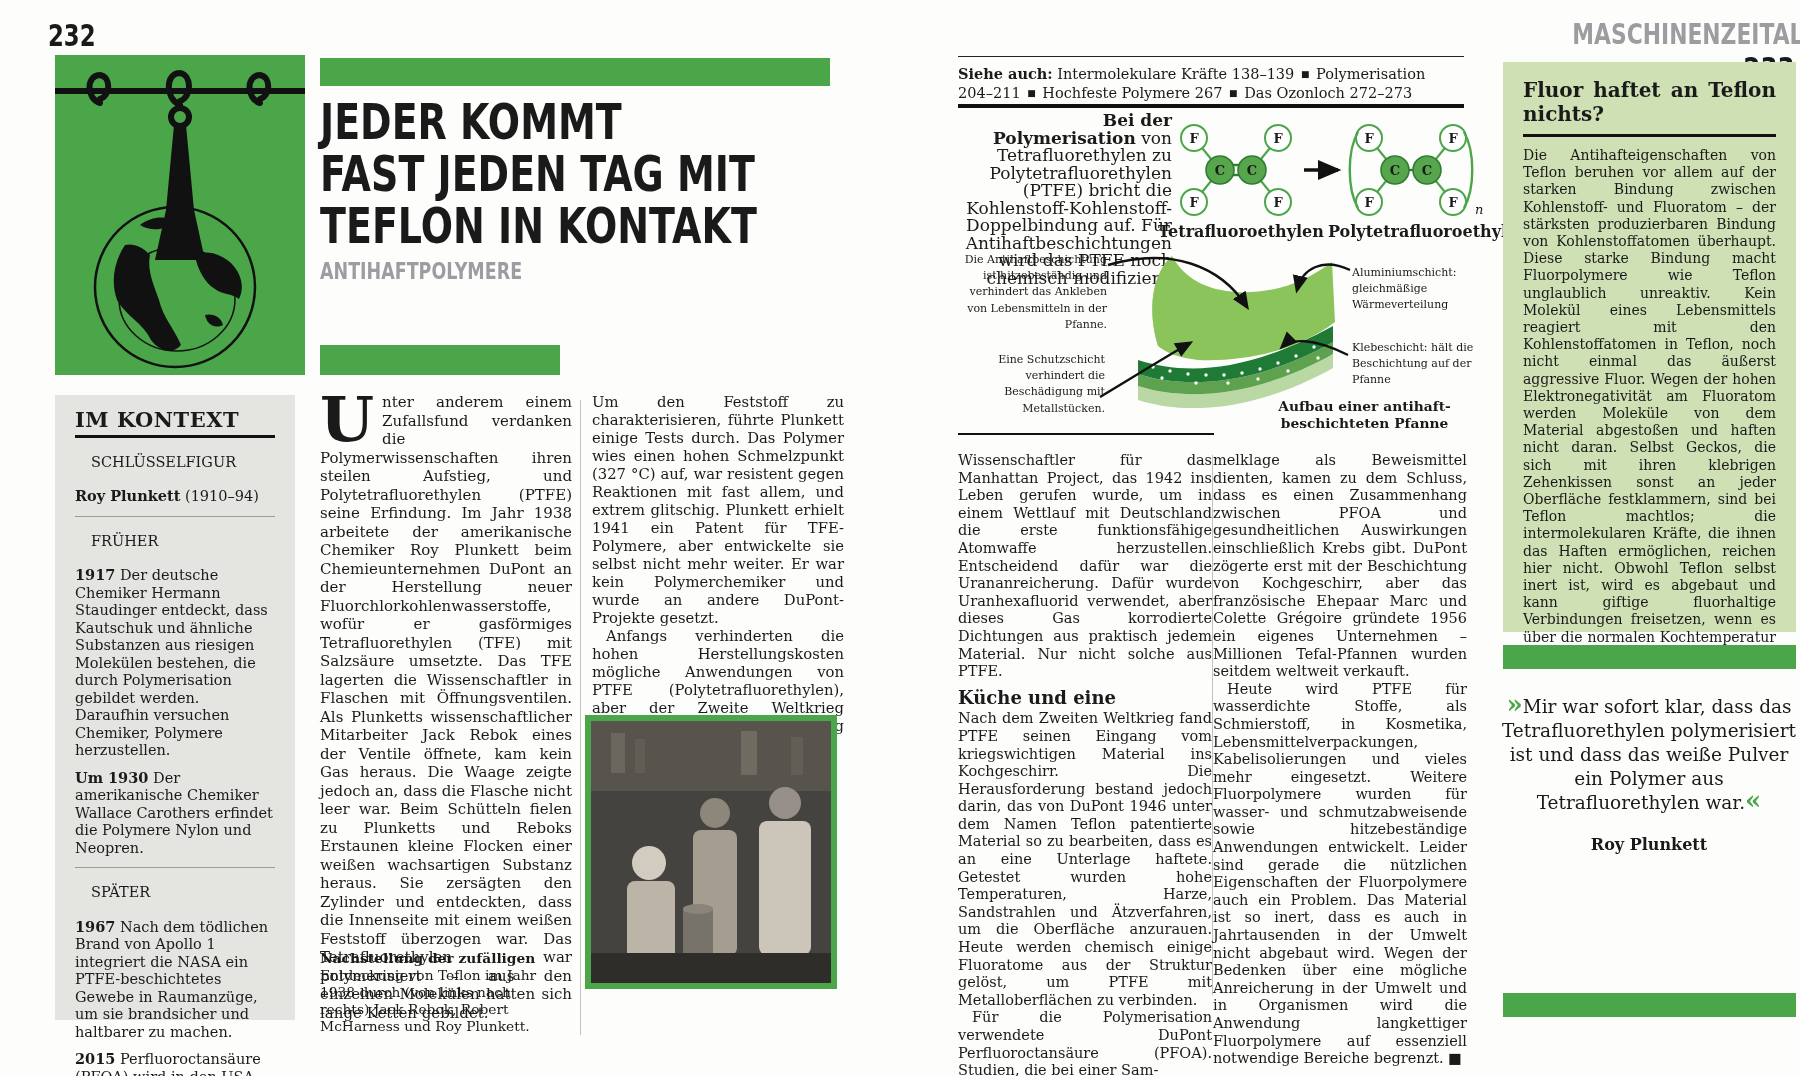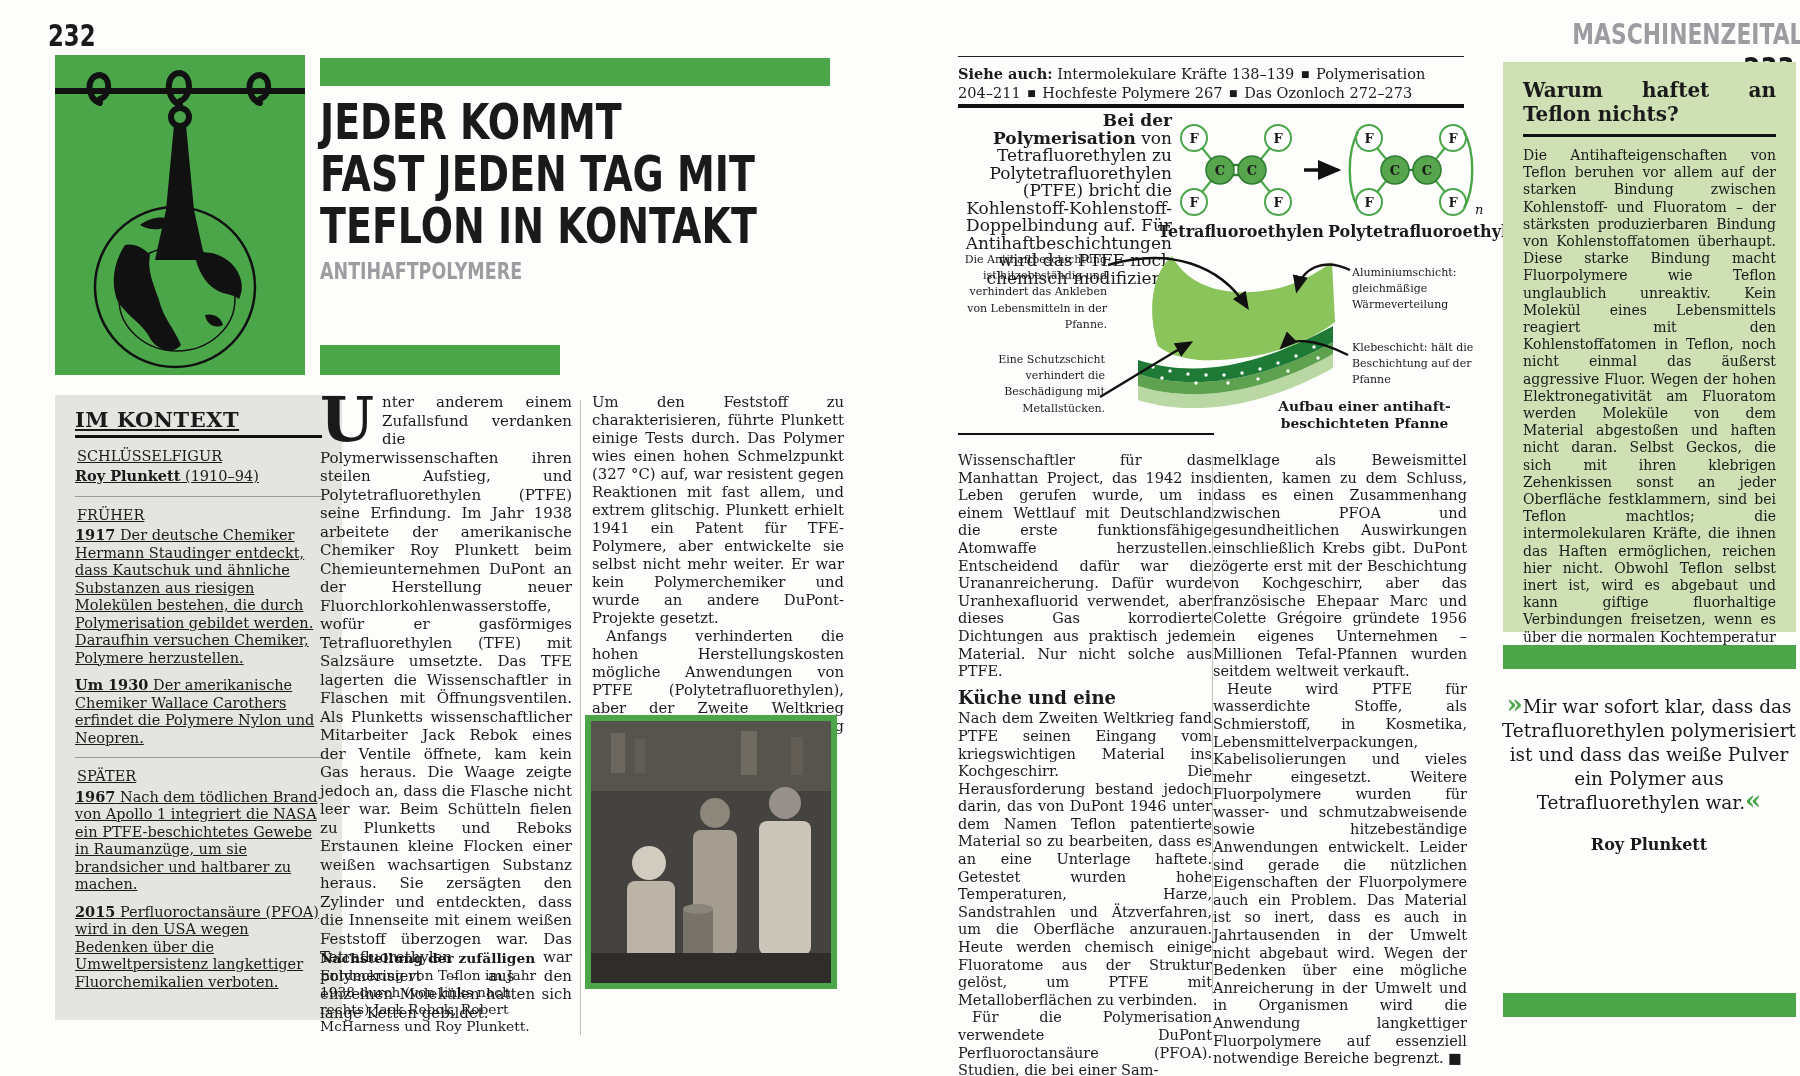--- a/index.html
+++ b/index.html
@@ -6,26 +6,26 @@
   #spread{position:relative;width:1800px;height:1076px;background:#fdfdfc;overflow:hidden;
           font-family:"DejaVu Serif","Liberation Serif",serif;color:#1a1a1a;}
   .abs{position:absolute;}
   .condensed{font-family:"DejaVu Sans","Liberation Sans",sans-serif;font-weight:bold;
              transform:scaleX(.76);transform-origin:left top;white-space:nowrap;}
   .pagenum{font-size:30px;letter-spacing:0;}
   .gray{color:#9b9da1;}
   .greenbar{background:#4ba64a;}
   
   .illus-box{left:55px;top:55px;width:250px;height:320px;background:#4ba64a;}
-  .kontext{left:55px;top:395px;width:287px;height:625px;background:#e4e4e1;box-sizing:border-box;
-           padding:16px 20px;font-size:14.5px;line-height:17.5px;text-decoration:underline;}
+  .kontext{left:55px;top:395px;width:240px;height:625px;background:#e4e4e1;box-sizing:border-box;
+           padding:16px 20px;font-size:14.5px;line-height:17.5px;}
   .kontext h2{margin:0 0 6px 0;font-size:21px;letter-spacing:.5px;}
   .k-rule{border:none;border-top:3px solid #111;margin:0 0 10px 0;}
   .k-thin{border:none;border-top:1px solid #9a9a96;margin:10px 0;}
-  .k-label{margin:2px;}
+  .k-label{margin:16px;}
   .k-entry{margin:0 0 9px 0;}
   .bar1{left:320px;top:58px;width:510px;height:28px;}
   .bar2{left:320px;top:345px;width:240px;height:30px;}
   .title{left:320px;top:96px;font-size:50px;line-height:52px;}
   .subtitle{left:320px;top:258px;font-size:23px;}
   .bodycol{font-size:15px;line-height:18.5px;text-align:justify;overflow-wrap:break-word;}
   .col-l1{left:320px;top:393px;width:252px;}
   .col-l2{left:592px;top:393px;width:252px;font-size:14.8px;line-height:18px;}
   .col-l2 .p2{text-indent:14px;margin-top:0;}
   .vrule{width:1px;background:#c2c2bf;}
@@ -275,21 +275,21 @@
     <p>Nach dem Zweiten Weltkrieg fand PTFE seinen Eingang vom kriegswichtigen Material ins Kochgeschirr. Die Herausforderung bestand jedoch darin, das von DuPont 1946 unter dem Namen Teflon patentierte Material so zu bearbeiten, dass es an eine Unterlage haftete. Getestet wurden hohe Temperaturen, Harze, Sandstrahlen und Ätzverfahren, um die Oberfläche anzurauen. Heute werden chemisch einige Fluoratome aus der Struktur gelöst, um PTFE mit Metalloberflächen zu verbinden.</p>
     <p class="indent">Für die Polymerisation verwendete DuPont Perfluoroctansäure (PFOA). Studien, die bei einer Sam-</p>
   </div>
   <div class="abs vrule" style="left:1212px;top:455px;height:540px;"></div>
   <div class="abs col-r col-r2">
     <p>melklage als Beweismittel dienten, kamen zu dem Schluss, dass es einen Zusammenhang zwischen PFOA und gesundheitlichen Auswirkungen einschließlich Krebs gibt. DuPont zögerte erst mit der Beschichtung von Kochgeschirr, aber das französische Ehepaar Marc und Colette Grégoire gründete 1956 ein eigenes Unternehmen – Millionen Tefal-Pfannen wurden seitdem weltweit verkauft.</p>
     <p class="indent"><span>Heute wird PTFE für wasserdichte Stoffe, als Schmierstoff, in Kosmetika, Lebensmittelverpackungen, Kabelisolierungen und vieles mehr eingesetzt. Weitere Fluorpolymere wurden für wasser- und schmutzabweisende sowie hitzebeständige Anwendungen entwickelt. Leider sind gerade die nützlichen Eigenschaften der Fluorpolymere auch ein Problem. Das Material ist so inert, dass es auch in Jahrtausenden in der Umwelt nicht abgebaut wird. Wegen der Bedenken über eine mögliche Anreicherung in der Umwelt und in Organismen wird die Anwendung langkettiger Fluorpolymere auf essenziell notwendige Bereiche begrenzt. </span><span>■</span></p>
   </div>
 
   <div class="abs sidebar">
-    <h3>Warum haftet an Teflon nichts?</h3>
+    <h3>Fluor haftet an Teflon nichts?</h3>
     <hr class="sb-rule">
     <p>Die Antihafteigenschaften von Teflon beruhen vor allem auf der starken Bindung zwischen Kohlenstoff- und Fluoratom – der stärksten produzierbaren Bindung von Kohlenstoffatomen überhaupt. Diese starke Bindung macht Fluorpolymere wie Teflon unglaublich unreaktiv. Kein Molekül eines Lebensmittels reagiert mit den Kohlenstoffatomen in Teflon, noch nicht einmal das äußerst aggressive Fluor. Wegen der hohen Elektronegativität am Fluoratom werden Moleküle von dem Material abgestoßen und haften nicht daran. Selbst Geckos, die sich mit ihren klebrigen Zehenkissen sonst an jeder Oberfläche festklammern, sind bei Teflon machtlos; die intermolekularen Kräfte, die ihnen das Haften ermöglichen, reichen hier nicht. Obwohl Teflon selbst inert ist, wird es abgebaut und kann giftige fluorhaltige Verbindungen freisetzen, wenn es über die normalen Kochtemperatur hinaus erhitzt wird.</p>
   </div>
   <div class="abs greenbar sb-bar"></div>
 
   <div class="abs quote">
     <span class="qmark">»</span><span>Mir war sofort klar, dass das Tetrafluorethylen polymerisiert ist und dass das weiße Pulver ein Polymer aus Tetrafluorethylen war.</span><span class="qmark">«</span>
     <div class="attrib">Roy Plunkett</div>
   </div>
 

